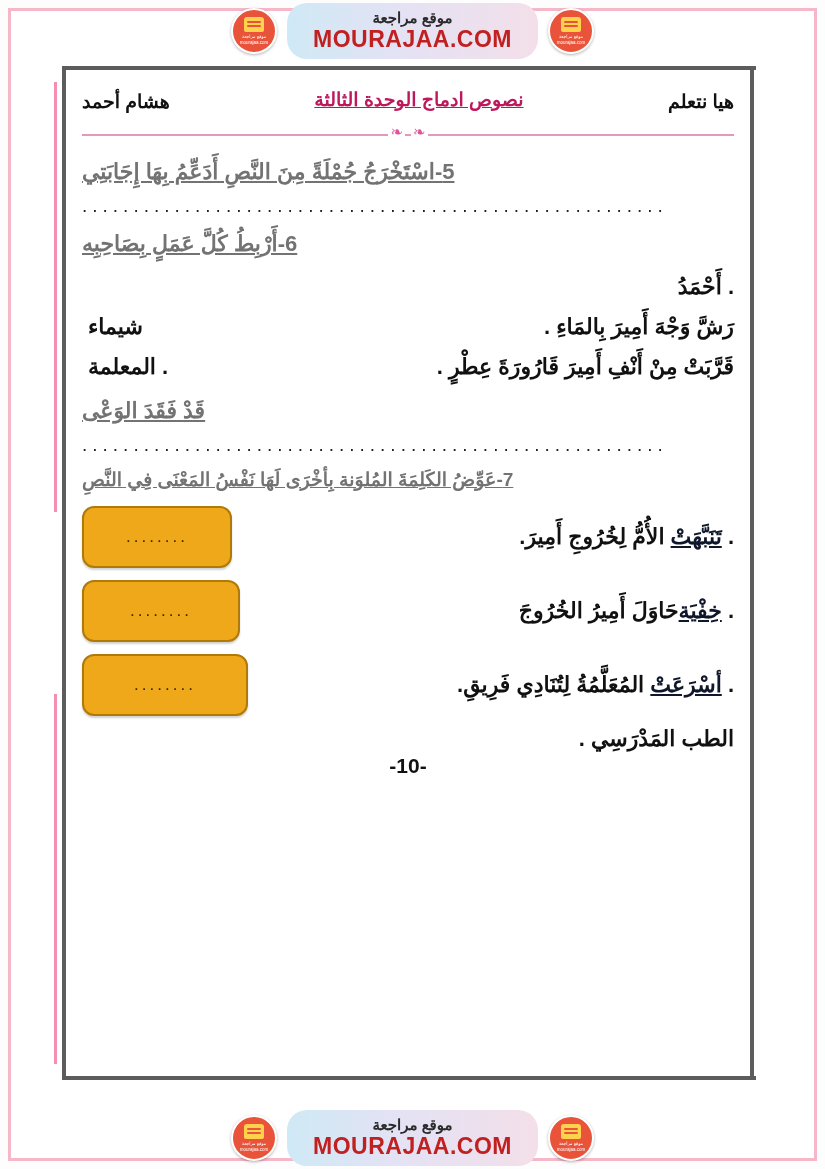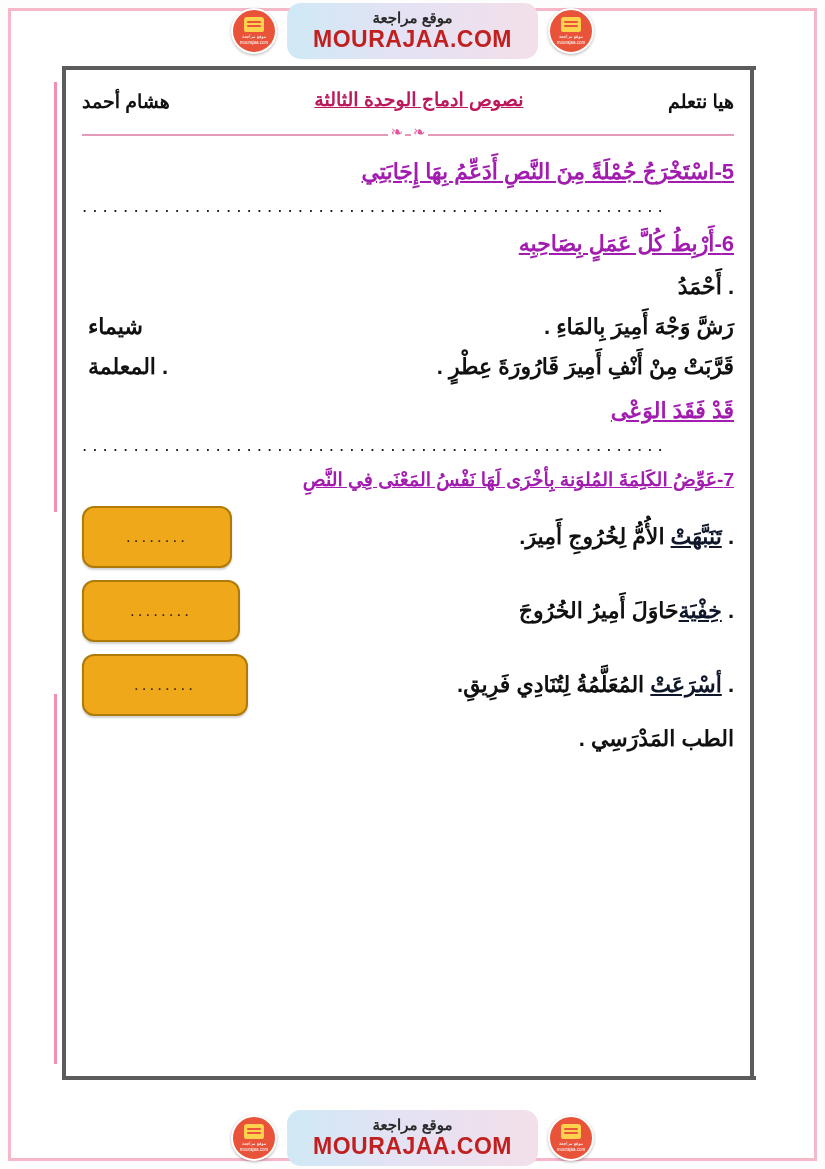--- a/index.html
+++ b/index.html
@@ -35,21 +35,21 @@
     display: flex;
     align-items: center;
     justify-content: center;
     gap: 10px;
     z-index: 40;
   }
   .banner.top { top: 0; }
   .banner.bottom { bottom: 0; }
   .banner-pill {
     background: linear-gradient(90deg,#cfe9f5 0%,#e4e2f4 45%,#f3dfe9 100%);
-    border-radius: 14px;
+    border-radius: 20px;
     padding: 6px 26px;
     text-align: center;
     line-height: 1.15;
     min-width: 230px;
   }
   .banner-pill .ar {
     font-size: 15px;
     color: #2b2b2b;
     font-weight: bold;
     display: block;
@@ -179,23 +179,23 @@
     gap: 6px;
     font-size: 15px;
     color: #e0559a;
   }
   .ornament .mid span { background: #fff; padding: 0 2px; }
 
   
   .q-head {
     font-size: 22px;
     font-weight: bold;
-    color: #a21caf;
+    color: #737373;
     text-decoration: underline;
-    text-align: right;
+    text-align: left;
     line-height: 1.5;
     margin: 10px 0 2px 0;
   }
   .q-head.small { font-size: 19px; }
   .dots-line {
     font-size: 19px;
     letter-spacing: 5px;
     color: #222;
     line-height: 1.1;
     margin: 8px 0 4px 0;
@@ -354,20 +354,21 @@
       </div>
 
       <div class="fill-row">
         <div class="fill-text">
           <span>. </span><span class="hl">أسْرَعَتْ</span><span> المُعَلَّمُةُ لِتُنَادِي فَرِيقِ.</span>
         </div>
         <div class="answer-box w3">........</div>
       </div>
 
       <div class="tail-line">الطب المَدْرَسِي .</div>
+      <div class="page-number">-10-</div>
 
     </div>
   </div>
 
   <div class="banner bottom">
     <div class="badge">
       <div class="bicon"></div>
       <div class="btxt">موقع مراجعة mourajaa.com</div>
     </div>
     <div class="banner-pill">

